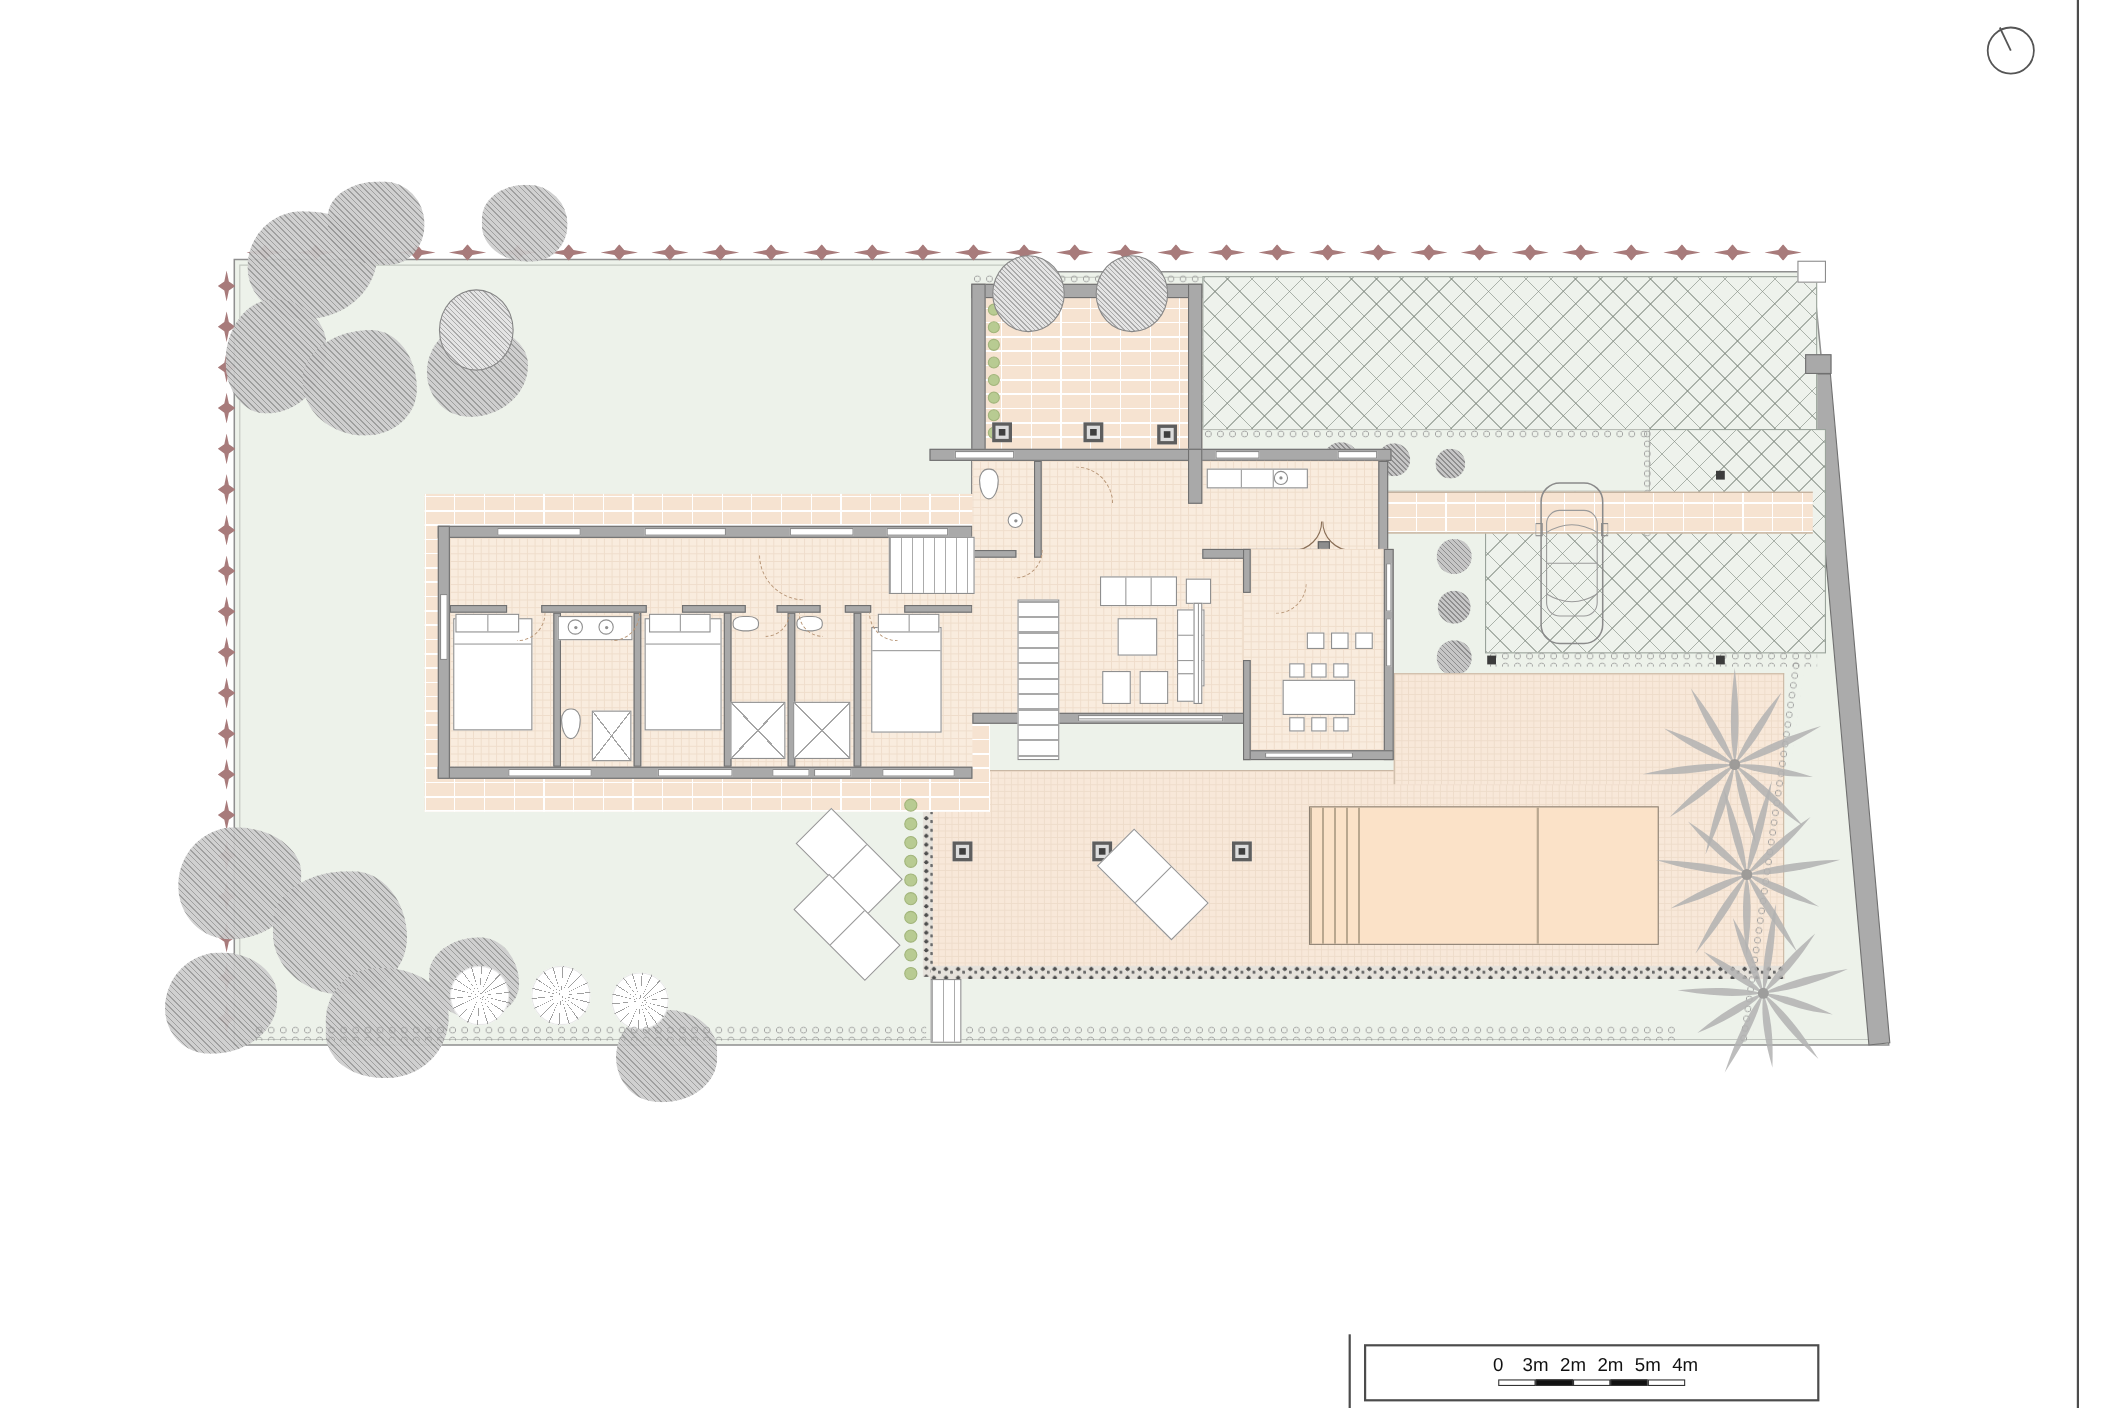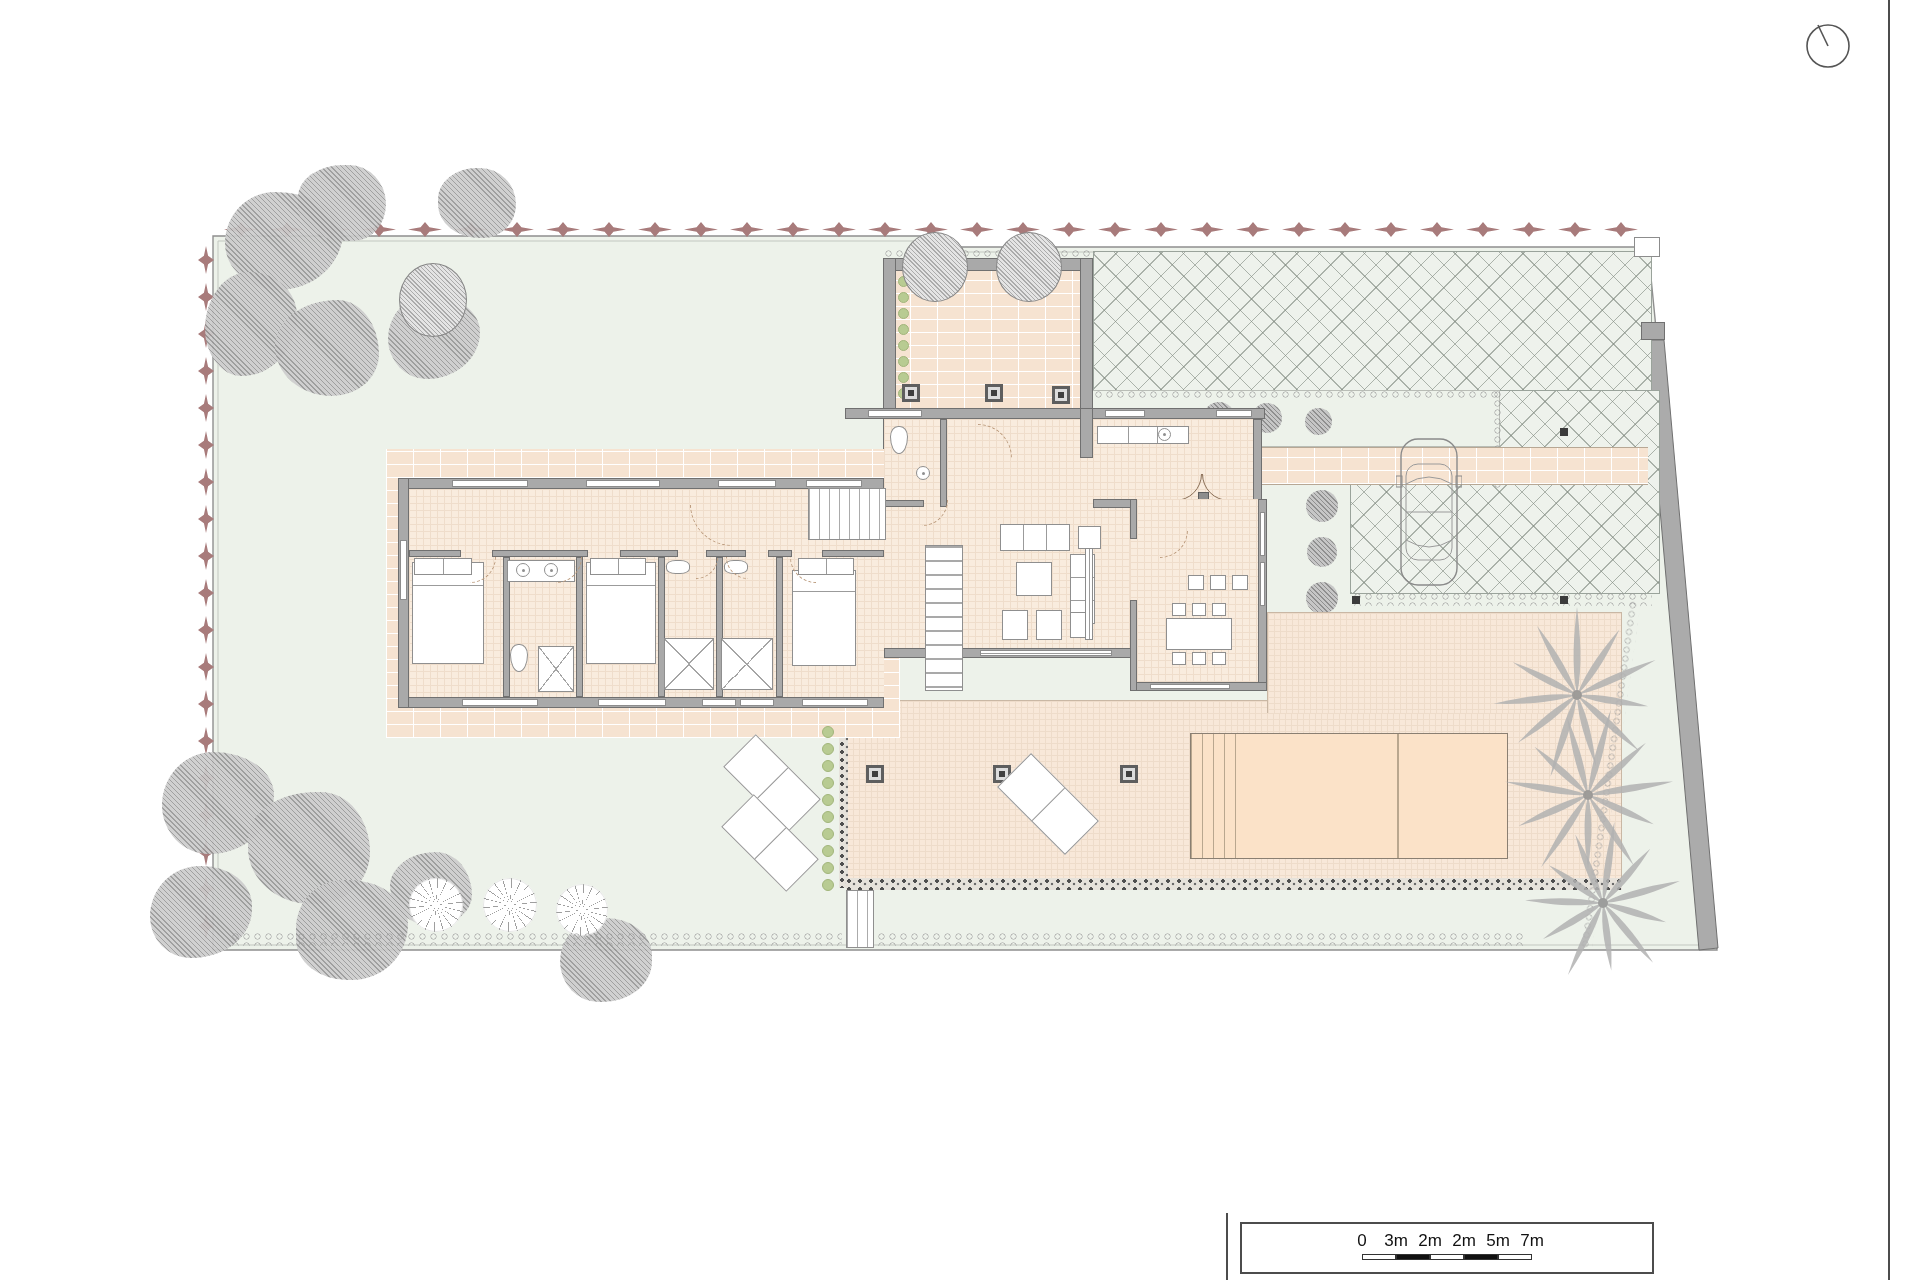--- a/index.html
+++ b/index.html
@@ -479,21 +479,21 @@
     <circle cx="28" cy="27" r="21" fill="none" stroke="#555" stroke-width="1.6"></circle>
     <line x1="28" y1="27" x2="18" y2="6" stroke="#555" stroke-width="1.6"></line>
   </svg>
 
   <div class="abs scalebox" style="left:1240px;top:1222px;width:410px;height:48px;">
     <span class="slabel" style="left:120px;top:7px;">0</span>
     <span class="slabel" style="left:154px;top:7px;">3m</span>
     <span class="slabel" style="left:188px;top:7px;">2m</span>
     <span class="slabel" style="left:222px;top:7px;">2m</span>
     <span class="slabel" style="left:256px;top:7px;">5m</span>
-    <span class="slabel" style="left:290px;top:7px;">7m</span>
+    <span class="slabel" style="left:290px;top:7px;">4m</span>
     <div class="abs" style="left:120px;top:30px;width:170px;height:6px;">
       <div class="seg" style="width:34px;background:#fff;"></div>
       <div class="seg" style="width:34px;background:#111;"></div>
       <div class="seg" style="width:34px;background:#fff;"></div>
       <div class="seg" style="width:34px;background:#111;"></div>
       <div class="seg" style="width:34px;background:#fff;"></div>
     </div>
   </div>
 
 </div>

